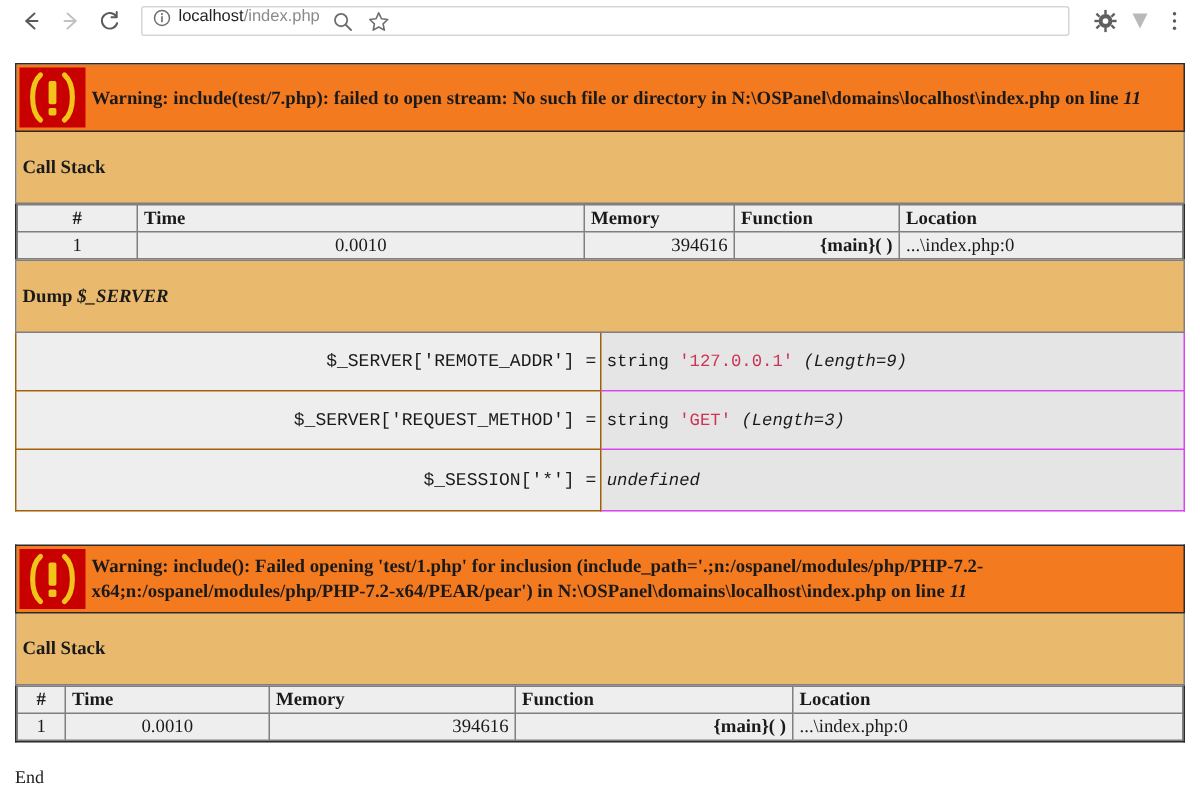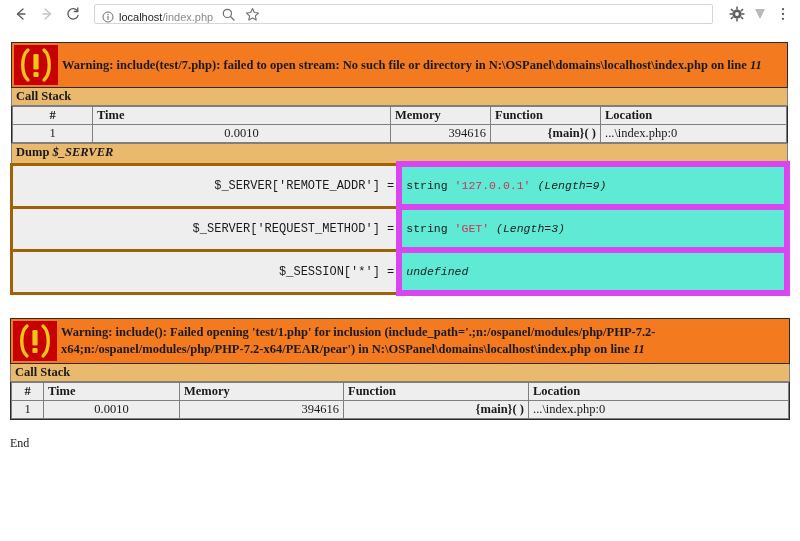--- a/index.html
+++ b/index.html
@@ -31,21 +31,21 @@
   }
   .nav-btn svg { display: block; }
   .omnibox {
     flex: 1 1 auto;
     height: 20px;
     margin: 0 6px 0 8px;
     border: 1px solid #d6d6d6;
     border-radius: 2px;
     background: #ffffff;
     display: flex;
-    align-items: flex-end;
+    align-items: flex-start;
     padding: 0 6px;
     box-sizing: border-box;
   }
   .omni-info {
     width: 13px;
     height: 13px;
     flex: 0 0 auto;
     margin-right: 5px;
     display: flex;
     align-items: center;
@@ -133,21 +133,21 @@
     padding-right: 4px;
   }
   .banner-text .lineno { font-style: italic; }
 
   
   td.section-head {
     background: #e9b96e;
     font-weight: bold;
     font-size: 12.5px;
     border: 1px solid #7f7f7f;
-    padding: 1px 4px;
+    padding: 16px 4px;
     margin-left: 12px;
   }
   td.section-head .varname { font-style: italic; }
 
   
   table.stack {
     width: 100%;
     border-collapse: collapse;
     table-layout: fixed;
   }
@@ -170,29 +170,29 @@
   table.stack td.c-fn { text-align: right; font-weight: bold; }
   table.stack td.c-loc { text-align: left; }
 
   
   td.dump-key {
     text-align: right;
     font-family: "Liberation Mono", monospace;
     font-size: 12px;
     background: #eeeeee;
     padding: 12px 2px 12px 4px;
-    border: 3px solid #a16207;
+    border: 1px solid #a16207;
   }
   td.dump-val {
     text-align: left;
     font-family: "Liberation Mono", monospace;
     font-size: 11.5px;
-    background: #5eead4;
+    background: #e5e5e5;
     padding: 12px 4px;
-    border: 6px solid #d946ef;
+    border: 1px solid #d946ef;
   }
   td.dump-val.tight { padding: 5px 4px; }
   td.dump-key.tight { padding: 5px 2px 5px 4px; }
   .str-lit { color: #cc3355; }
   .len-note { font-style: italic; }
   .undef { font-style: italic; }
 
   #end-text {
     font-family: "Liberation Serif", serif;
     font-size: 12px;

